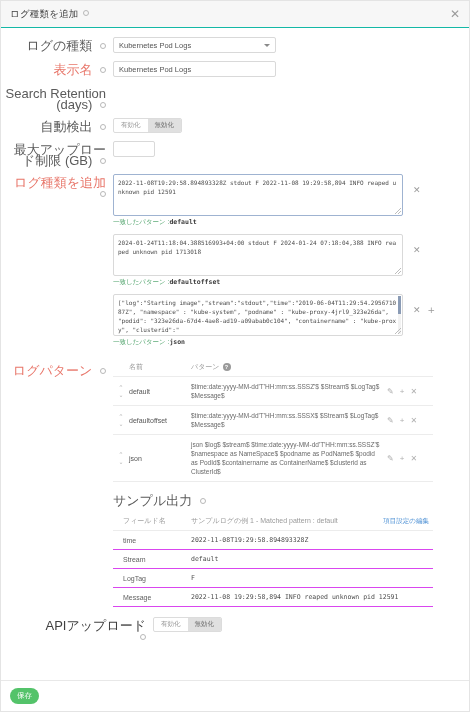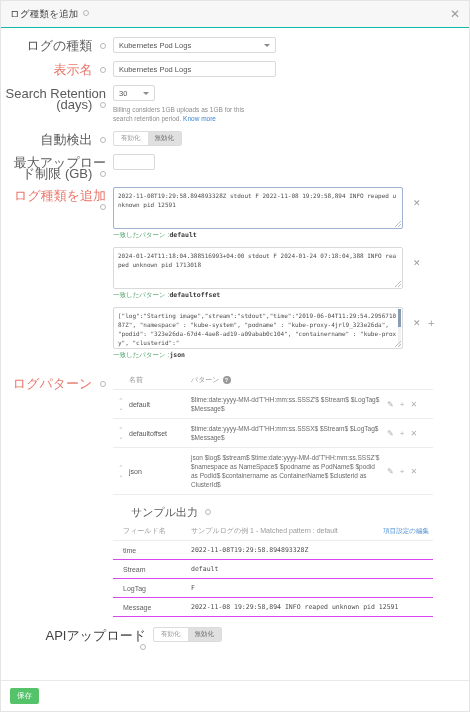--- a/index.html
+++ b/index.html
@@ -107,36 +107,36 @@
     padding: 5px 0; font-size: 7px; color: #5f5f5f;
   }
   .pat-row .c-arrow { width: 16px; flex: none; display: flex; flex-direction: column;
                       align-items: center; gap: 4px; color: #b5b5b5; font-size: 6px; line-height: 4px; }
   .pat-row .c-name { width: 62px; flex: none; color: #555; }
   .pat-row .c-pat { flex: 1; font-size: 6.5px; line-height: 9px; color: #6a6a6a;
                     word-break: break-word; padding-right: 6px; }
   .pat-row .c-act { width: 46px; flex: none; display: flex; gap: 6px; justify-content: flex-start;
                     color: #b0b0b0; font-size: 8px; }
   
-  .sec-label { font-size: 11px; color: #5a5a5a; margin: 10px 0 6px 18px; }
+  .sec-label { font-size: 13px; color: #5a5a5a; margin: 10px 0 6px 0; }
   .out-table { width: 320px; }
   .out-head { display: flex; font-size: 7px; color: #9a9a9a; padding-bottom: 4px;
               border-bottom: 1px solid #ececec; align-items: center; }
   .out-head .c-f { width: 78px; flex: none; padding-left: 10px; }
   .out-head .c-v { flex: 1; }
   .out-head .c-e { flex: none; color: #4b8fd4; font-size: 6.5px; padding-right: 4px; }
   .out-row { display: flex; border-bottom: 1px solid #d946ef; padding: 5px 0; align-items: center; }
   .out-row .c-f { width: 78px; flex: none; padding-left: 10px; font-size: 7px; color: #5f5f5f; }
   .out-row .c-v { flex: 1; font-family: "DejaVu Sans Mono", monospace; font-size: 6.5px;
                   color: #4d4d4d; word-break: break-all; }
   
   .modal-footer { flex: none; border-top: 1px solid #e8e8e8; padding: 7px 9px; }
   .save-btn {
     display: inline-flex; align-items: center; justify-content: center;
-    background: #54c36a; color: #fff; font-size: 7.5px; border-radius: 2px;
+    background: #54c36a; color: #fff; font-size: 7.5px; border-radius: 8px;
     padding: 3px 7px; cursor: pointer;
   }
 </style>
 </head>
 <body>
 
 <div class="modal">
 
   <div class="modal-header">
     <span class="modal-title">ログ種類を追加</span>
@@ -169,30 +169,20 @@
         <div class="text-input">
           <span>Kubernetes Pod Logs</span>
         </div>
       </div>
     </div>
 
     <div class="row">
       <div class="row-label">
         <span>Search Retention (days)</span>
         <span class="info-dot"></span>
-      </div>
-      <div class="row-field">
-        <div class="select-box small">
-          <span>30</span>
-          <span class="caret"></span>
-        </div>
-        <div class="help-text">
-          <span>Billing considers 1GB uploads as 1GB for this search retention period.</span>
-          <span class="help-link">Know more</span>
-        </div>
       </div>
     </div>
 
     <div class="row">
       <div class="row-label">
         <span>自動検出</span>
         <span class="info-dot"></span>
       </div>
       <div class="row-field">
         <div class="toggle">

